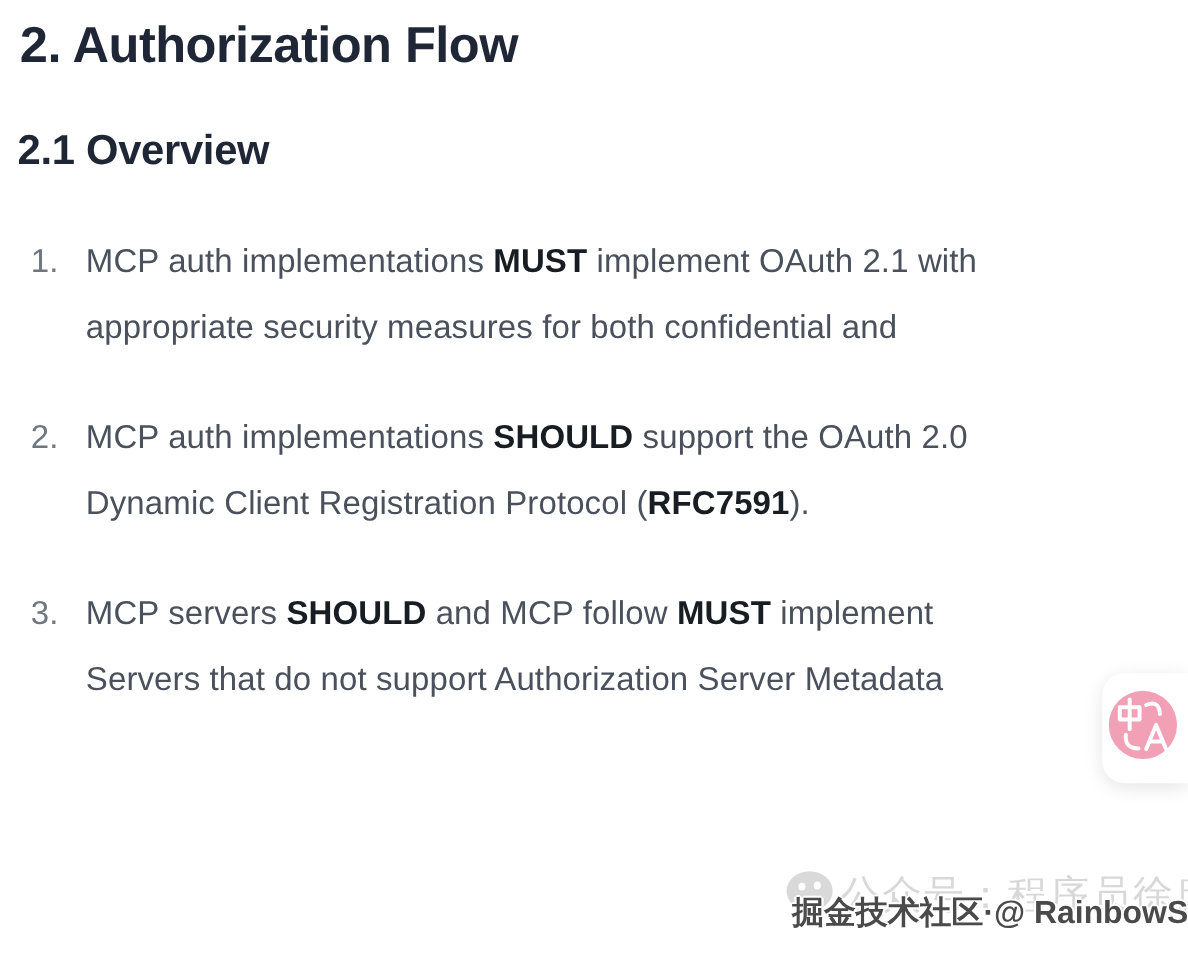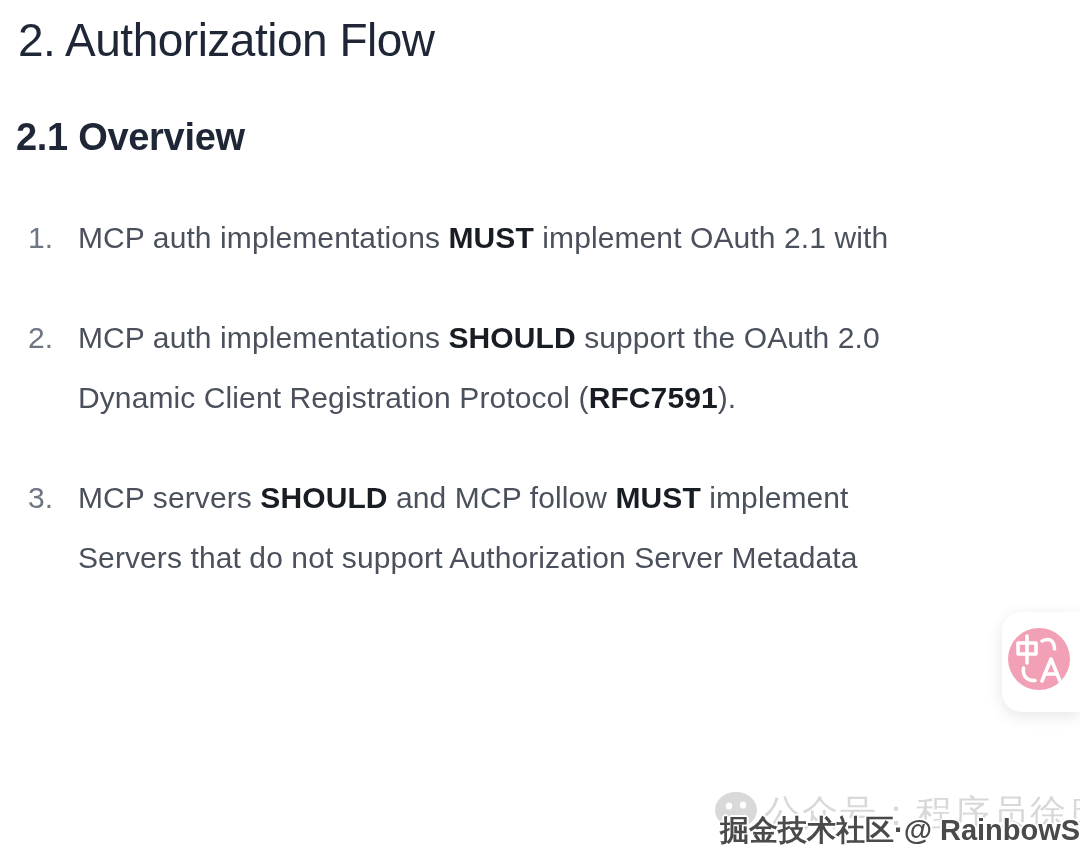--- a/index.html
+++ b/index.html
@@ -15,21 +15,21 @@
   *{margin:0;padding:0;box-sizing:border-box;}
   html,body{width:1080px;height:868px;overflow:hidden;}
   body{
     background:var(--background);
     font-family:"Liberation Sans","DejaVu Sans",sans-serif;
     position:relative;
   }
   .doc{position:absolute;inset:0;}
   h1.doc-h1{
     position:absolute;left:18px;top:12px;
-    font-size:46px;line-height:56px;font-weight:400;
+    font-size:46px;line-height:56px;font-weight:700;
     letter-spacing:-0.5px;color:var(--heading);
     white-space:nowrap;
   }
   h2.doc-h2{
     position:absolute;left:16px;top:112px;
     font-size:38px;line-height:50px;font-weight:700;
     letter-spacing:-0.3px;color:var(--heading);
     white-space:nowrap;
     text-align:center;
   }
@@ -100,20 +100,21 @@
 </head>
 <body>
 
 <main class="doc">
   <h1 class="doc-h1">2. Authorization Flow</h1>
   <h2 class="doc-h2">2.1 Overview</h2>
   <ol class="doc-list" id="doc-list">
       <li>
         <span class="num">1.</span>
         <div class="line"><span>MCP auth implementations </span><span class="b">MUST</span><span> implement OAuth 2.1 with</span></div>
+        <div class="line"><span>appropriate security measures for both confidential and</span></div>
       </li>
       <li>
         <span class="num">2.</span>
         <div class="line"><span>MCP auth implementations </span><span class="b">SHOULD</span><span> support the OAuth 2.0</span></div>
         <div class="line"><span>Dynamic Client Registration Protocol (</span><span class="b">RFC7591</span><span>).</span></div>
       </li>
       <li>
         <span class="num">3.</span>
         <div class="line"><span>MCP servers </span><span class="b">SHOULD</span><span> and MCP follow </span><span class="b">MUST</span><span> implement</span></div>
         <div class="line"><span>Servers that do not support Authorization Server Metadata</span></div>

